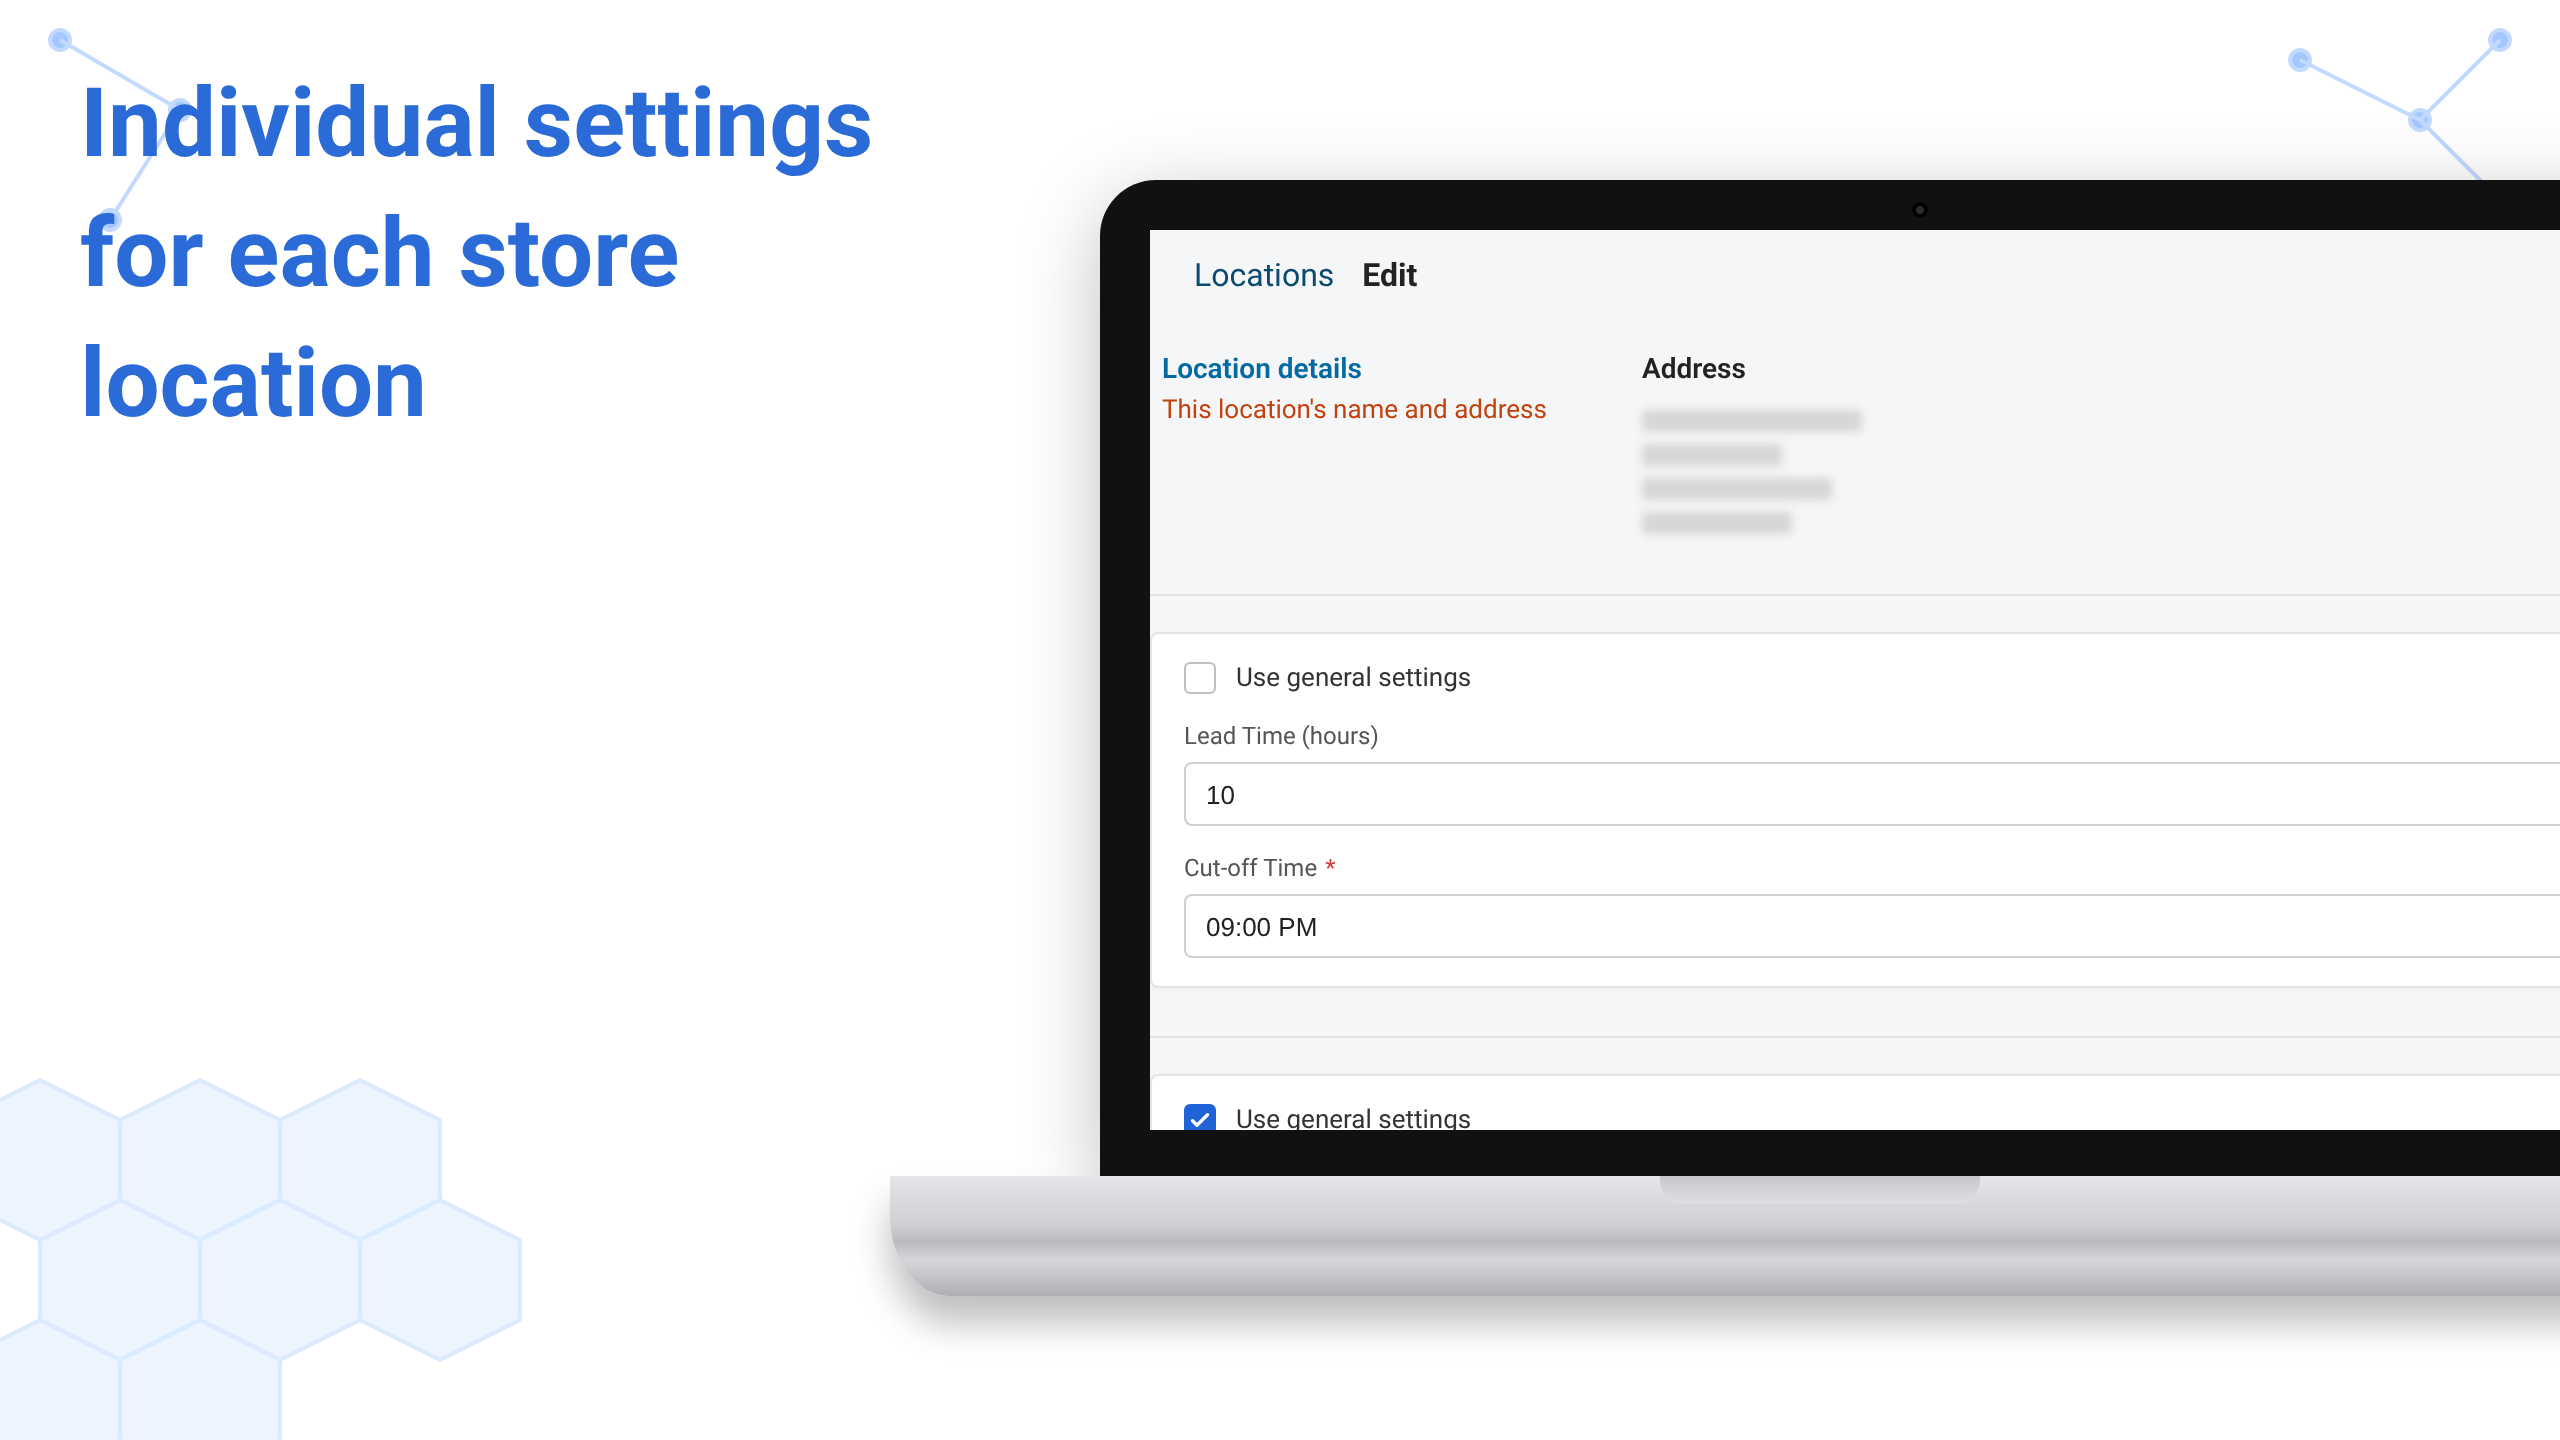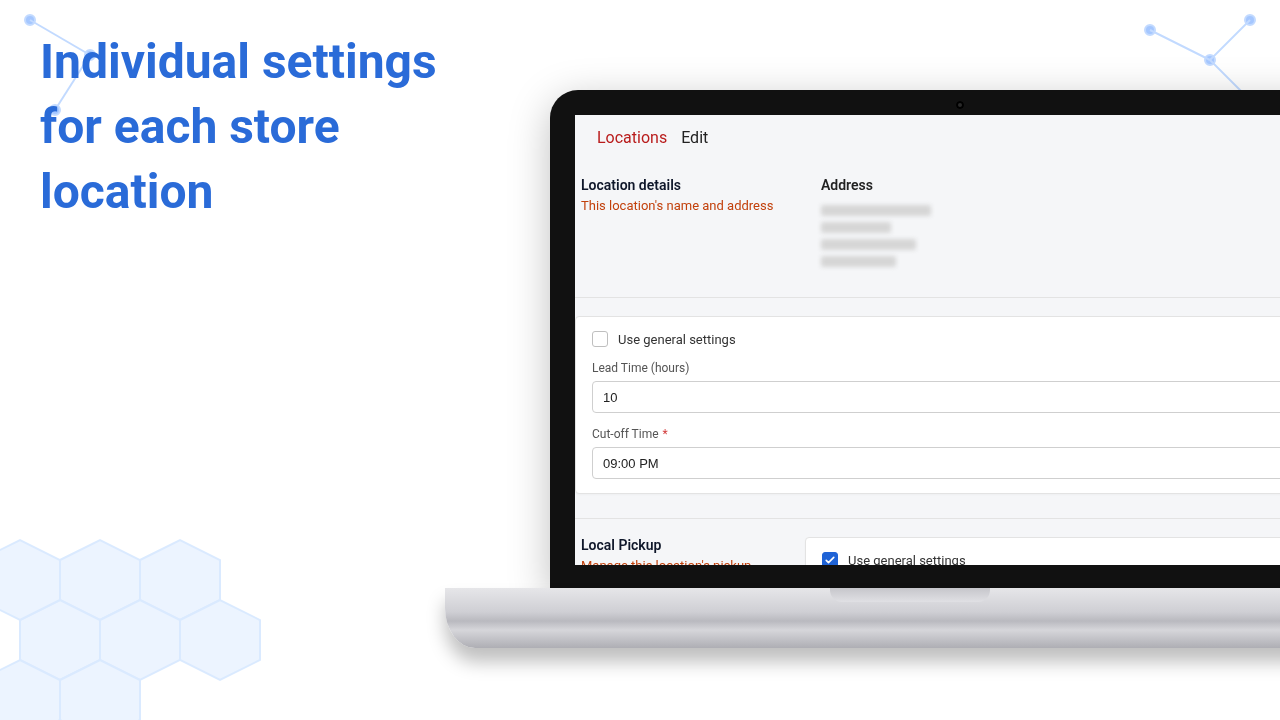--- a/index.html
+++ b/index.html
@@ -16,28 +16,28 @@
   .laptop-wrap { position: absolute; left: 445px; top: 90px; width: 930px; height: 600px; z-index: 2; }
   .laptop-lid { position: absolute; left: 105px; top: 0; width: 820px; height: 500px; background: #111; border-radius: 28px 28px 0 0; box-shadow: 0 10px 40px rgba(0,0,0,.25); overflow: hidden; }
   .camera { position: absolute; left: 50%; top: 11px; width: 8px; height: 8px; margin-left: -4px; border-radius: 50%; background: #2a2a2a; box-shadow: 0 0 0 2px #000 inset; }
   .laptop-base { position: absolute; left: 0; bottom: 42px; width: 100%; height: 60px; background: linear-gradient(#e6e6e9,#cfcfd4 40%,#b9b9bf 55%,#d6d6da 70%,#aeaeb4); border-radius: 0 0 30px 30px / 0 0 40px 40px; box-shadow: 0 14px 18px rgba(0,0,0,.25); }
   .laptop-notch { position: absolute; left: 50%; top: 0; width: 160px; height: 14px; margin-left: -80px; background: linear-gradient(#c6c6cb,#e0e0e4); border-radius: 0 0 12px 12px; }
 
   
   .screen { position: absolute; left: 25px; top: 25px; right: 0; bottom: 25px; background: #f5f6f8; overflow: hidden; }
 
   .topbar { height: 44px; display: flex; align-items: center; padding: 0 22px; gap: 14px; font-size: 16px; color: #555; }
-  .topbar .crumb { color: #b91c1c; }
-  .topbar .current { color: #222; font-weight: 400; }
+  .topbar .crumb { color: #0c4a6e; }
+  .topbar .current { color: #222; font-weight: 700; }
 
   .content { display: flex; flex-direction: column; }
   .section { display: flex; border-top: 1px solid #e3e3e3; padding: 18px 0 24px; }
   .section:first-child { border-top: none; }
   .section-left { width: 230px; padding-left: 6px; padding-right: 12px; }
-  .section-left h3 { font-size: 14px; font-weight: 600; color: #0f172a; margin-bottom: 4px; }
+  .section-left h3 { font-size: 14px; font-weight: 600; color: #0369a1; margin-bottom: 4px; }
   .section-left p  { font-size: 13px; color: #c2410c; line-height: 1.35; }
   .section-right { flex: 1; }
 
   .card { background: #fff; border: 1px solid #e3e3e3; border-radius: 4px; padding: 14px 16px; box-shadow: 0 1px 2px rgba(0,0,0,.03); }
 
   .addr-title { font-size: 14px; font-weight: 600; color: #222; margin-bottom: 12px; }
   .blurred-line { height: 11px; border-radius: 2px; background: #d6d6d6; filter: blur(2px); margin-bottom: 6px; }
 
   .chk-row { display: flex; align-items: center; gap: 10px; font-size: 13px; color: #333; }
   .chk { width: 16px; height: 16px; border: 1px solid #bfbfbf; border-radius: 3px; display: inline-flex; align-items: center; justify-content: center; background: #fff; }
@@ -130,24 +130,20 @@
                 <span>Cut-off Time</span>
                 <span class="req">*</span>
               </div>
               <input class="input" value="09:00 PM" style="">
               <div style="height:10px"></div>
             </div>
           </div>
         </div>
 
         <div class="section">
-          <div class="section-left">
-            <h3>Local Pickup</h3>
-            <p>Manage this location's pickup settings.</p>
-          </div>
           <div class="section-right">
             <div class="card">
               <label class="chk-row">
                 <span id="pickup-chk" class="chk checked">
                     <svg viewBox="0 0 16 16">
                       <path d="M3 8.5l3 3 7-7" stroke="#fff" stroke-width="2.2" fill="none" stroke-linecap="round" stroke-linejoin="round"></path>
                     </svg>
                   </span>
                 <span>Use general settings</span>
               </label>

